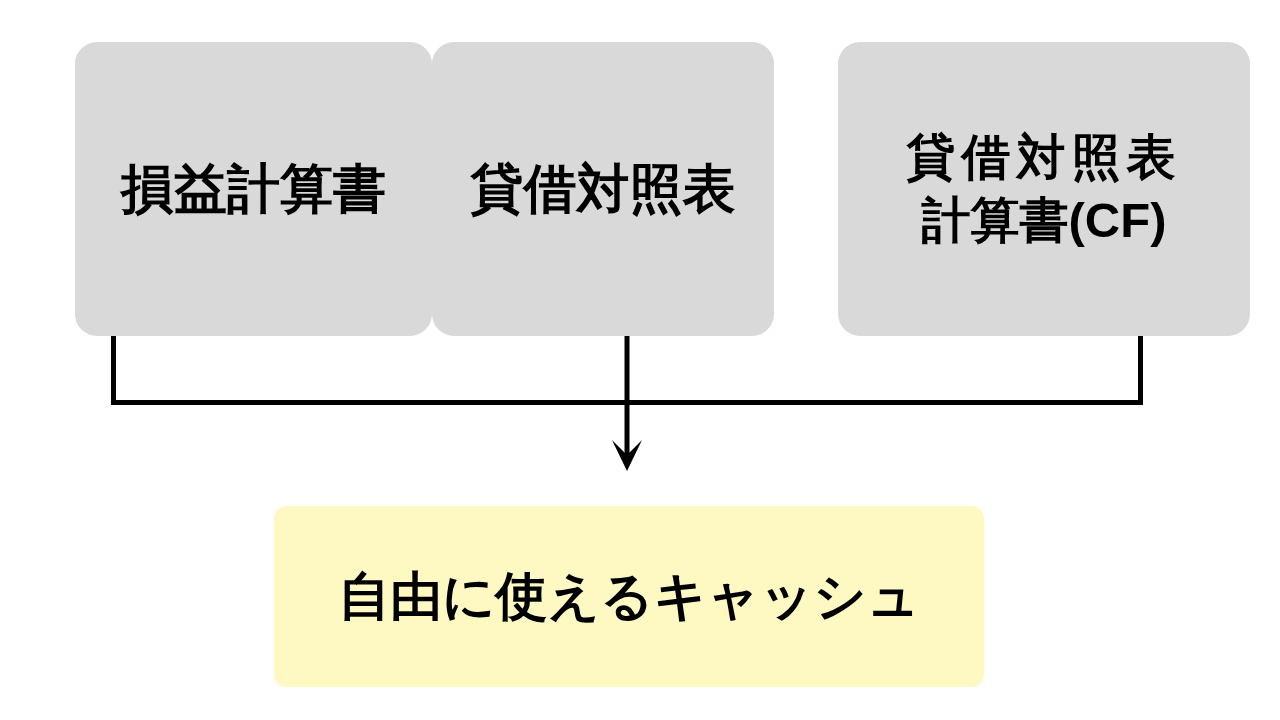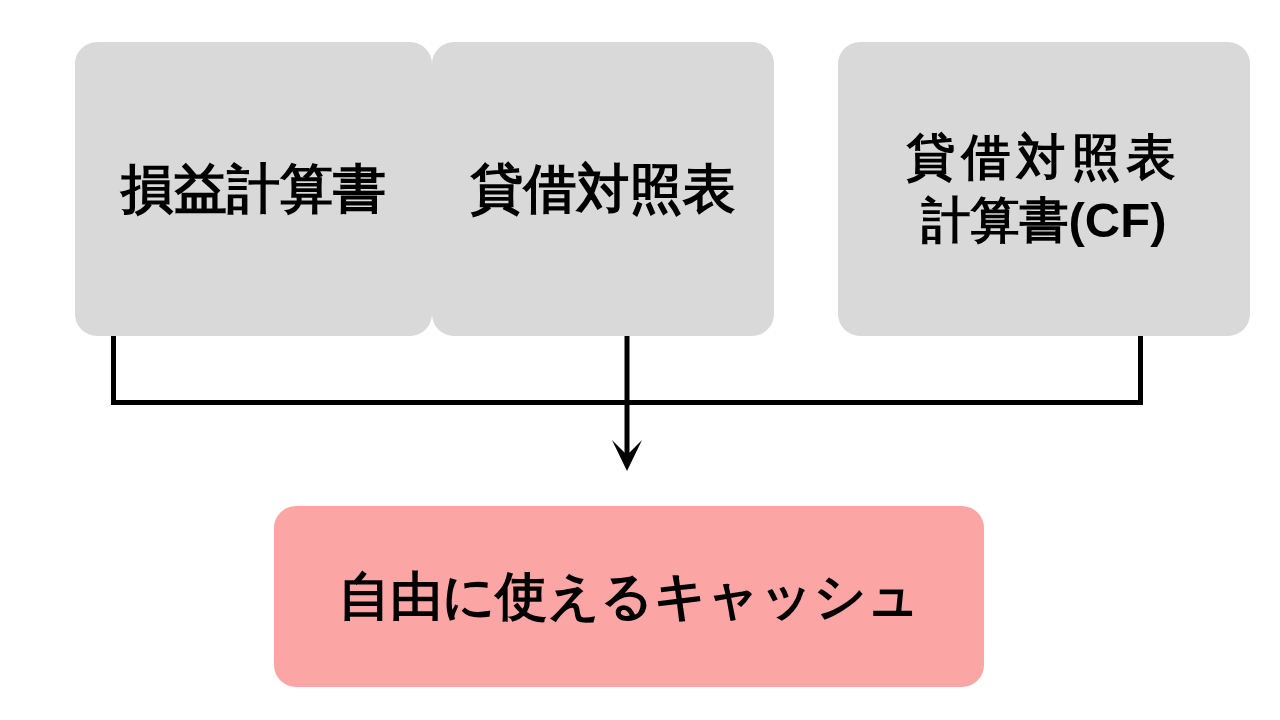--- a/index.html
+++ b/index.html
@@ -49,22 +49,22 @@
   #node-cf {
     left: 838px;
     width: 412px;
     font-size: 49px;
     line-height: 1.28;
   }
   #node-cf .line.kana { letter-spacing: 6px; }
 
   
   #node-cfc {
-    background: #fca5a5;
-    border-radius: 22px;
+    background: #fef9c3;
+    border-radius: 12px;
     left: 274px;
     top: 506px;
     width: 710px;
     height: 181px;
     font-size: 52px;
     line-height: 1.22;
   }
 
   
   #connector {

